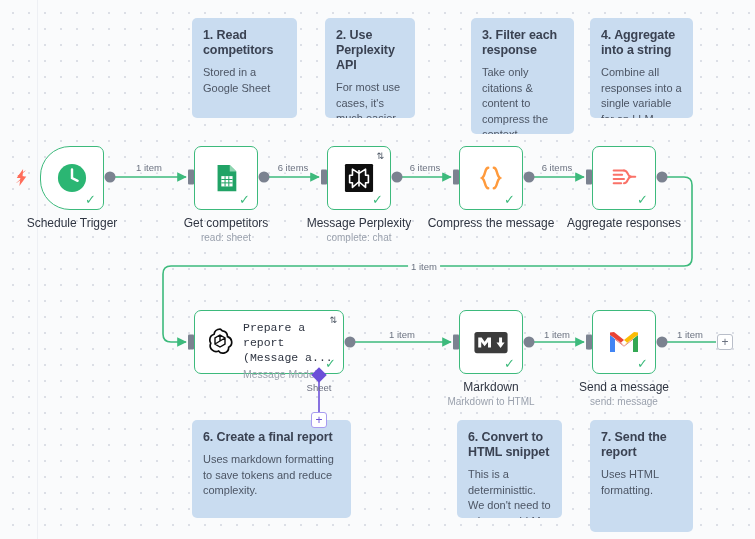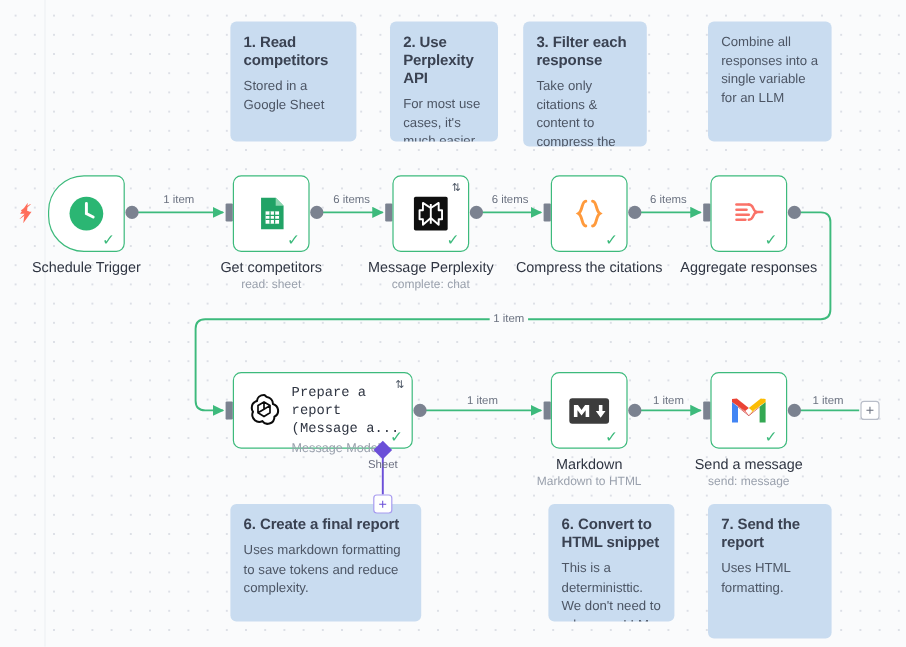--- a/index.html
+++ b/index.html
@@ -140,25 +140,26 @@
   <div class="wlabel" style="left:690px;top:334px">1 item</div>
 
   <div class="sticky" style="left:192px;top:18px;width:105px;height:100px">
     <p class="s-title">1. Read competitors</p>
     <p class="s-body">Stored in a Google Sheet</p>
   </div>
   <div class="sticky" style="left:325px;top:18px;width:90px;height:100px">
     <p class="s-title">2. Use Perplexity API</p>
     <p class="s-body">For most use cases, it's much easier than using browser APIs</p>
   </div>
-  <div class="sticky" style="left:436px;top:18px;width:103px;height:104px">
+  <div class="sticky" style="left:471px;top:18px;width:103px;height:116px">
     <p class="s-title">3. Filter each response</p>
     <p class="s-body">Take only citations &amp; content to compress the context</p>
   </div>
   <div class="sticky" style="left:590px;top:18px;width:103px;height:100px">
+    <p class="s-title">4. Aggregate into a string</p>
     <p class="s-body">Combine all responses into a single variable for an LLM</p>
   </div>
   <div class="sticky" style="left:192px;top:420px;width:159px;height:98px">
     <p class="s-title">6. Create a final report</p>
     <p class="s-body">Uses markdown formatting to save tokens and reduce complexity.</p>
   </div>
   <div class="sticky" style="left:457px;top:420px;width:105px;height:98px">
     <p class="s-title">6. Convert to HTML snippet</p>
     <p class="s-body">This is a deterministtic. We don't need to rely on an LLM.</p>
   </div>
@@ -228,21 +229,21 @@
   <div class="node" style="left:459px;top:146px">
     <div class="nbox">
       <svg class="nicon" viewBox="0 0 32 32">
         <g stroke="#ff9a3c" stroke-width="2.6" fill="none" stroke-linecap="round">
           <path d="M13,5 C9,5 10.5,13.5 6.5,16 C10.5,18.5 9,27 13,27"></path>
           <path d="M19,5 C23,5 21.5,13.5 25.5,16 C21.5,18.5 23,27 19,27"></path>
         </g>
       </svg>
       <span class="ncheck">✓</span>
     </div>
-    <div class="nlabel">Compress the citations</div>
+    <div class="nlabel">Compress the message</div>
   </div>
   <div class="dot" style="left:529px;top:177px"></div>
 
   <div class="inport" style="left:589px;top:177px"></div>
   <div class="node" style="left:592px;top:146px">
     <div class="nbox">
       <svg class="nicon" viewBox="0 0 32 32">
         <g stroke="#fa7268" stroke-width="2.2" stroke-linecap="round" fill="none">
           <line x1="5" y1="8" x2="16" y2="8"></line>
           <line x1="5" y1="12.5" x2="14" y2="12.5"></line>

